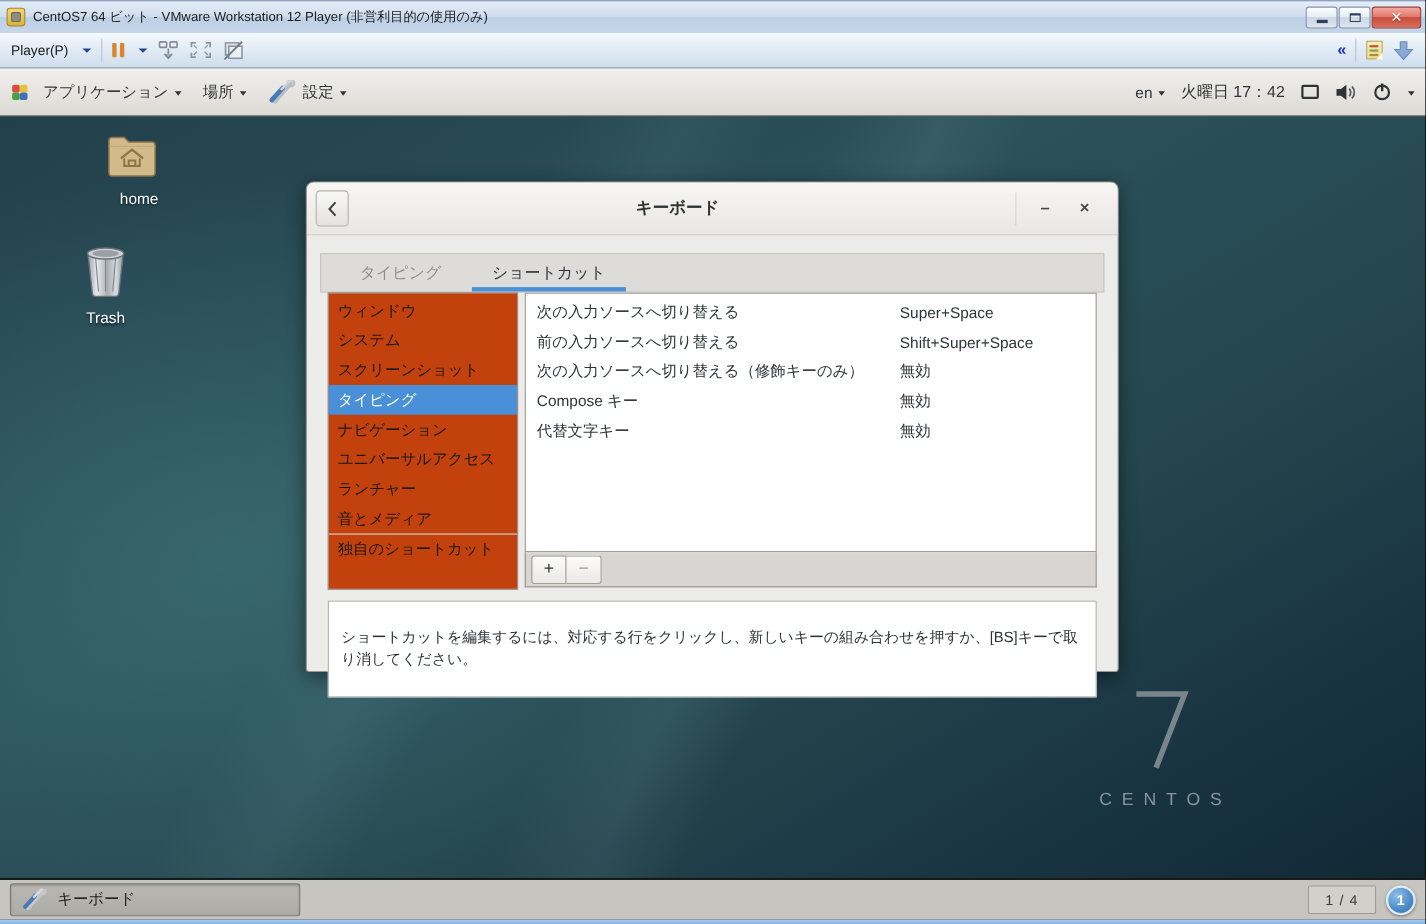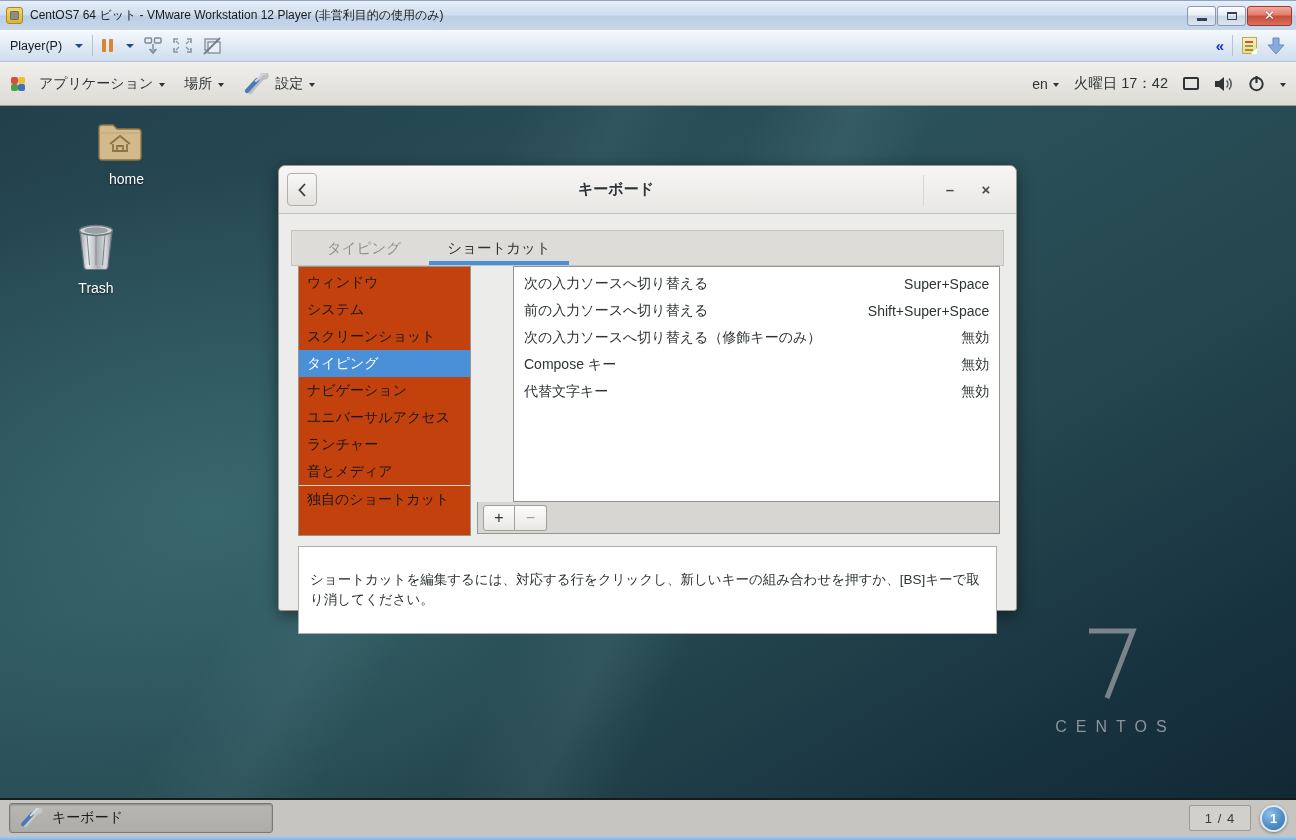--- a/index.html
+++ b/index.html
@@ -68,21 +68,21 @@
       linear-gradient(300deg, transparent 58%, rgba(150,190,200,0.08) 63%, transparent 69%),
       radial-gradient(850px 560px at 16% 58%, rgba(70,125,128,0.50), transparent 62%),
       linear-gradient(150deg, #22404b 0%, #2b515b 38%, #25474f 62%, #183340 85%, #122835 100%); }
 
   .desk-icon { position:absolute; width:96px; text-align:center; }
   .desk-icon .lbl { color:#fff; font-size:14px; margin-top:5px; text-shadow:0 1px 2px rgba(0,0,0,.7); }
   .icon-home { left:48px; top:14px;text-align:right; }
   .icon-trash { left:48px; top:117px; }
 
   
-  .centos-logo { position:absolute; left:1036px; top:520px; width:150px; text-align:center; }
+  .centos-logo { position:absolute; left:980px; top:520px; width:150px; text-align:center; }
   .centos-name { color:#8b949b; font-size:16px; letter-spacing:9px; margin-top:14px; margin-left:9px; }
 
   
   .dialog { position:absolute; left:278px; top:59px; width:739px; height:446px;
     background:#ececea; border:1px solid #98968f; border-radius:7px 7px 3px 3px;
     box-shadow:0 4px 16px rgba(0,0,0,.45); }
   .dlg-header { height:48px; display:flex; align-items:center; padding:0 12px 0 8px;
     background:linear-gradient(#f7f6f5,#e8e7e4); border-bottom:1px solid #c2c1bc; border-radius:7px 7px 0 0; }
   .back-btn { width:30px; height:33px; border:1px solid #b2b0ab; border-radius:4px;
     background:linear-gradient(#f8f8f6,#e3e2df); display:flex; align-items:center; justify-content:center; }
@@ -97,24 +97,24 @@
   .tab.active::after { content:""; position:absolute; left:5px; right:5px; bottom:0; height:4px; background:#4a90d9; }
 
   .content-row { display:flex; margin:0 7px; }
   .cat-list { width:173px; flex:none; background:#c2410c; border:1px solid #97958f; height:270px;
     margin-right:6px; padding-top:2px; font-size:14px; color:#181818; }
   .cat-item { height:27px; line-height:27px; padding:0 8px; white-space:nowrap; overflow:hidden; }
   .cat-item.selected { background:#4a90d9; color:#fff; }
   .cat-item.separated { border-top:1px solid #d8d7d3; }
 
   .right-panel { flex:1; display:flex; flex-direction:column; }
-  .sc-list { background:#fff; border:1px solid #97958f; height:236px; padding-top:3px;margin-left:36px; }
+  .sc-list { background:#fff; border:1px solid #97958f; height:236px; padding-top:3px; }
   .sc-row { display:flex; align-items:center; height:27px; padding:0 10px; font-size:14px; color:#2e3436; }
   .sc-label { flex:1; white-space:nowrap; overflow:hidden; }
-  .sc-value { width:168px; flex:none;text-align:right; }
+  .sc-value { width:168px; flex:none; }
   .list-toolbar { height:32px; background:#d7d6d2; border:1px solid #97958f; border-top:none;
     display:flex; align-items:center; padding-left:5px; }
   .tool-btn { width:32px; height:26px; border:1px solid #a2a09b;
     background:linear-gradient(#fcfcfb,#e9e8e5); display:flex; align-items:center; justify-content:center;
     font-size:16px; color:#2e3436; }
   .tool-btn.add { border-radius:3px 0 0 3px; }
   .tool-btn.remove { border-radius:0 3px 3px 0; border-left:none; color:#9e9c97; }
 
   .hint-box { margin:10px 7px 0; background:#fff; border:1px solid #b1afab;
     padding:23px 11px; font-size:13.5px; line-height:20px; color:#2e3436; }

